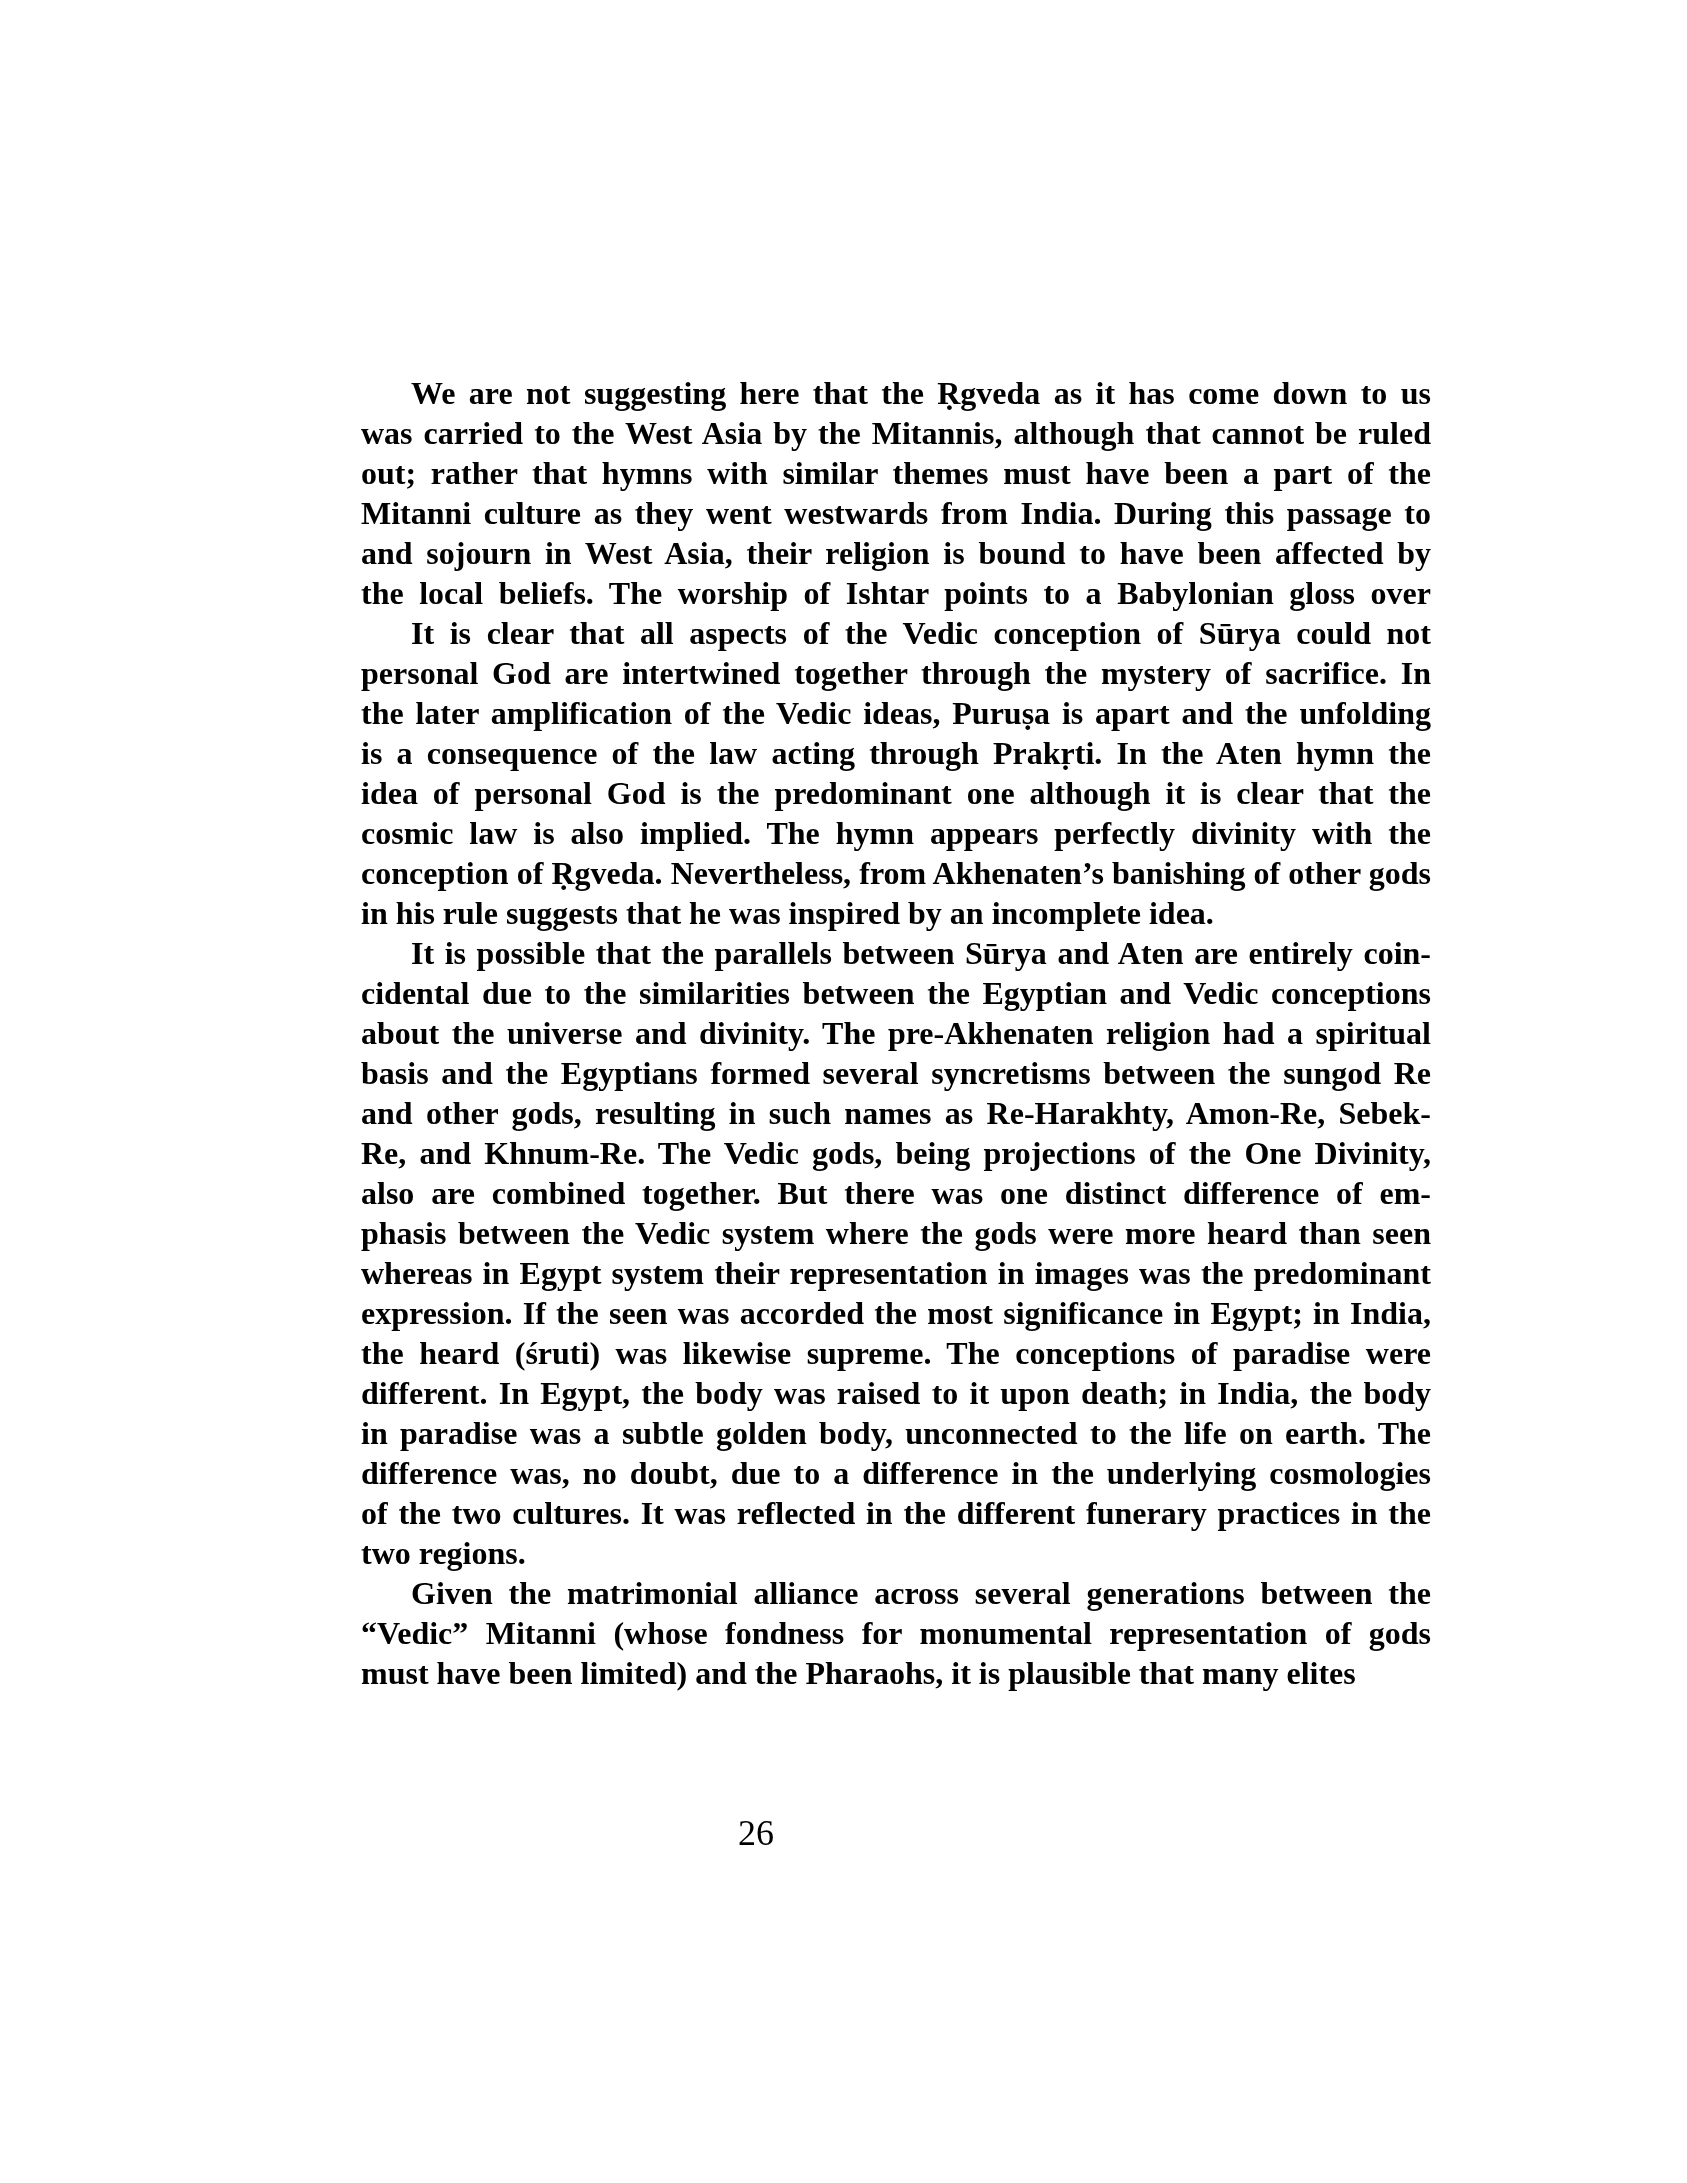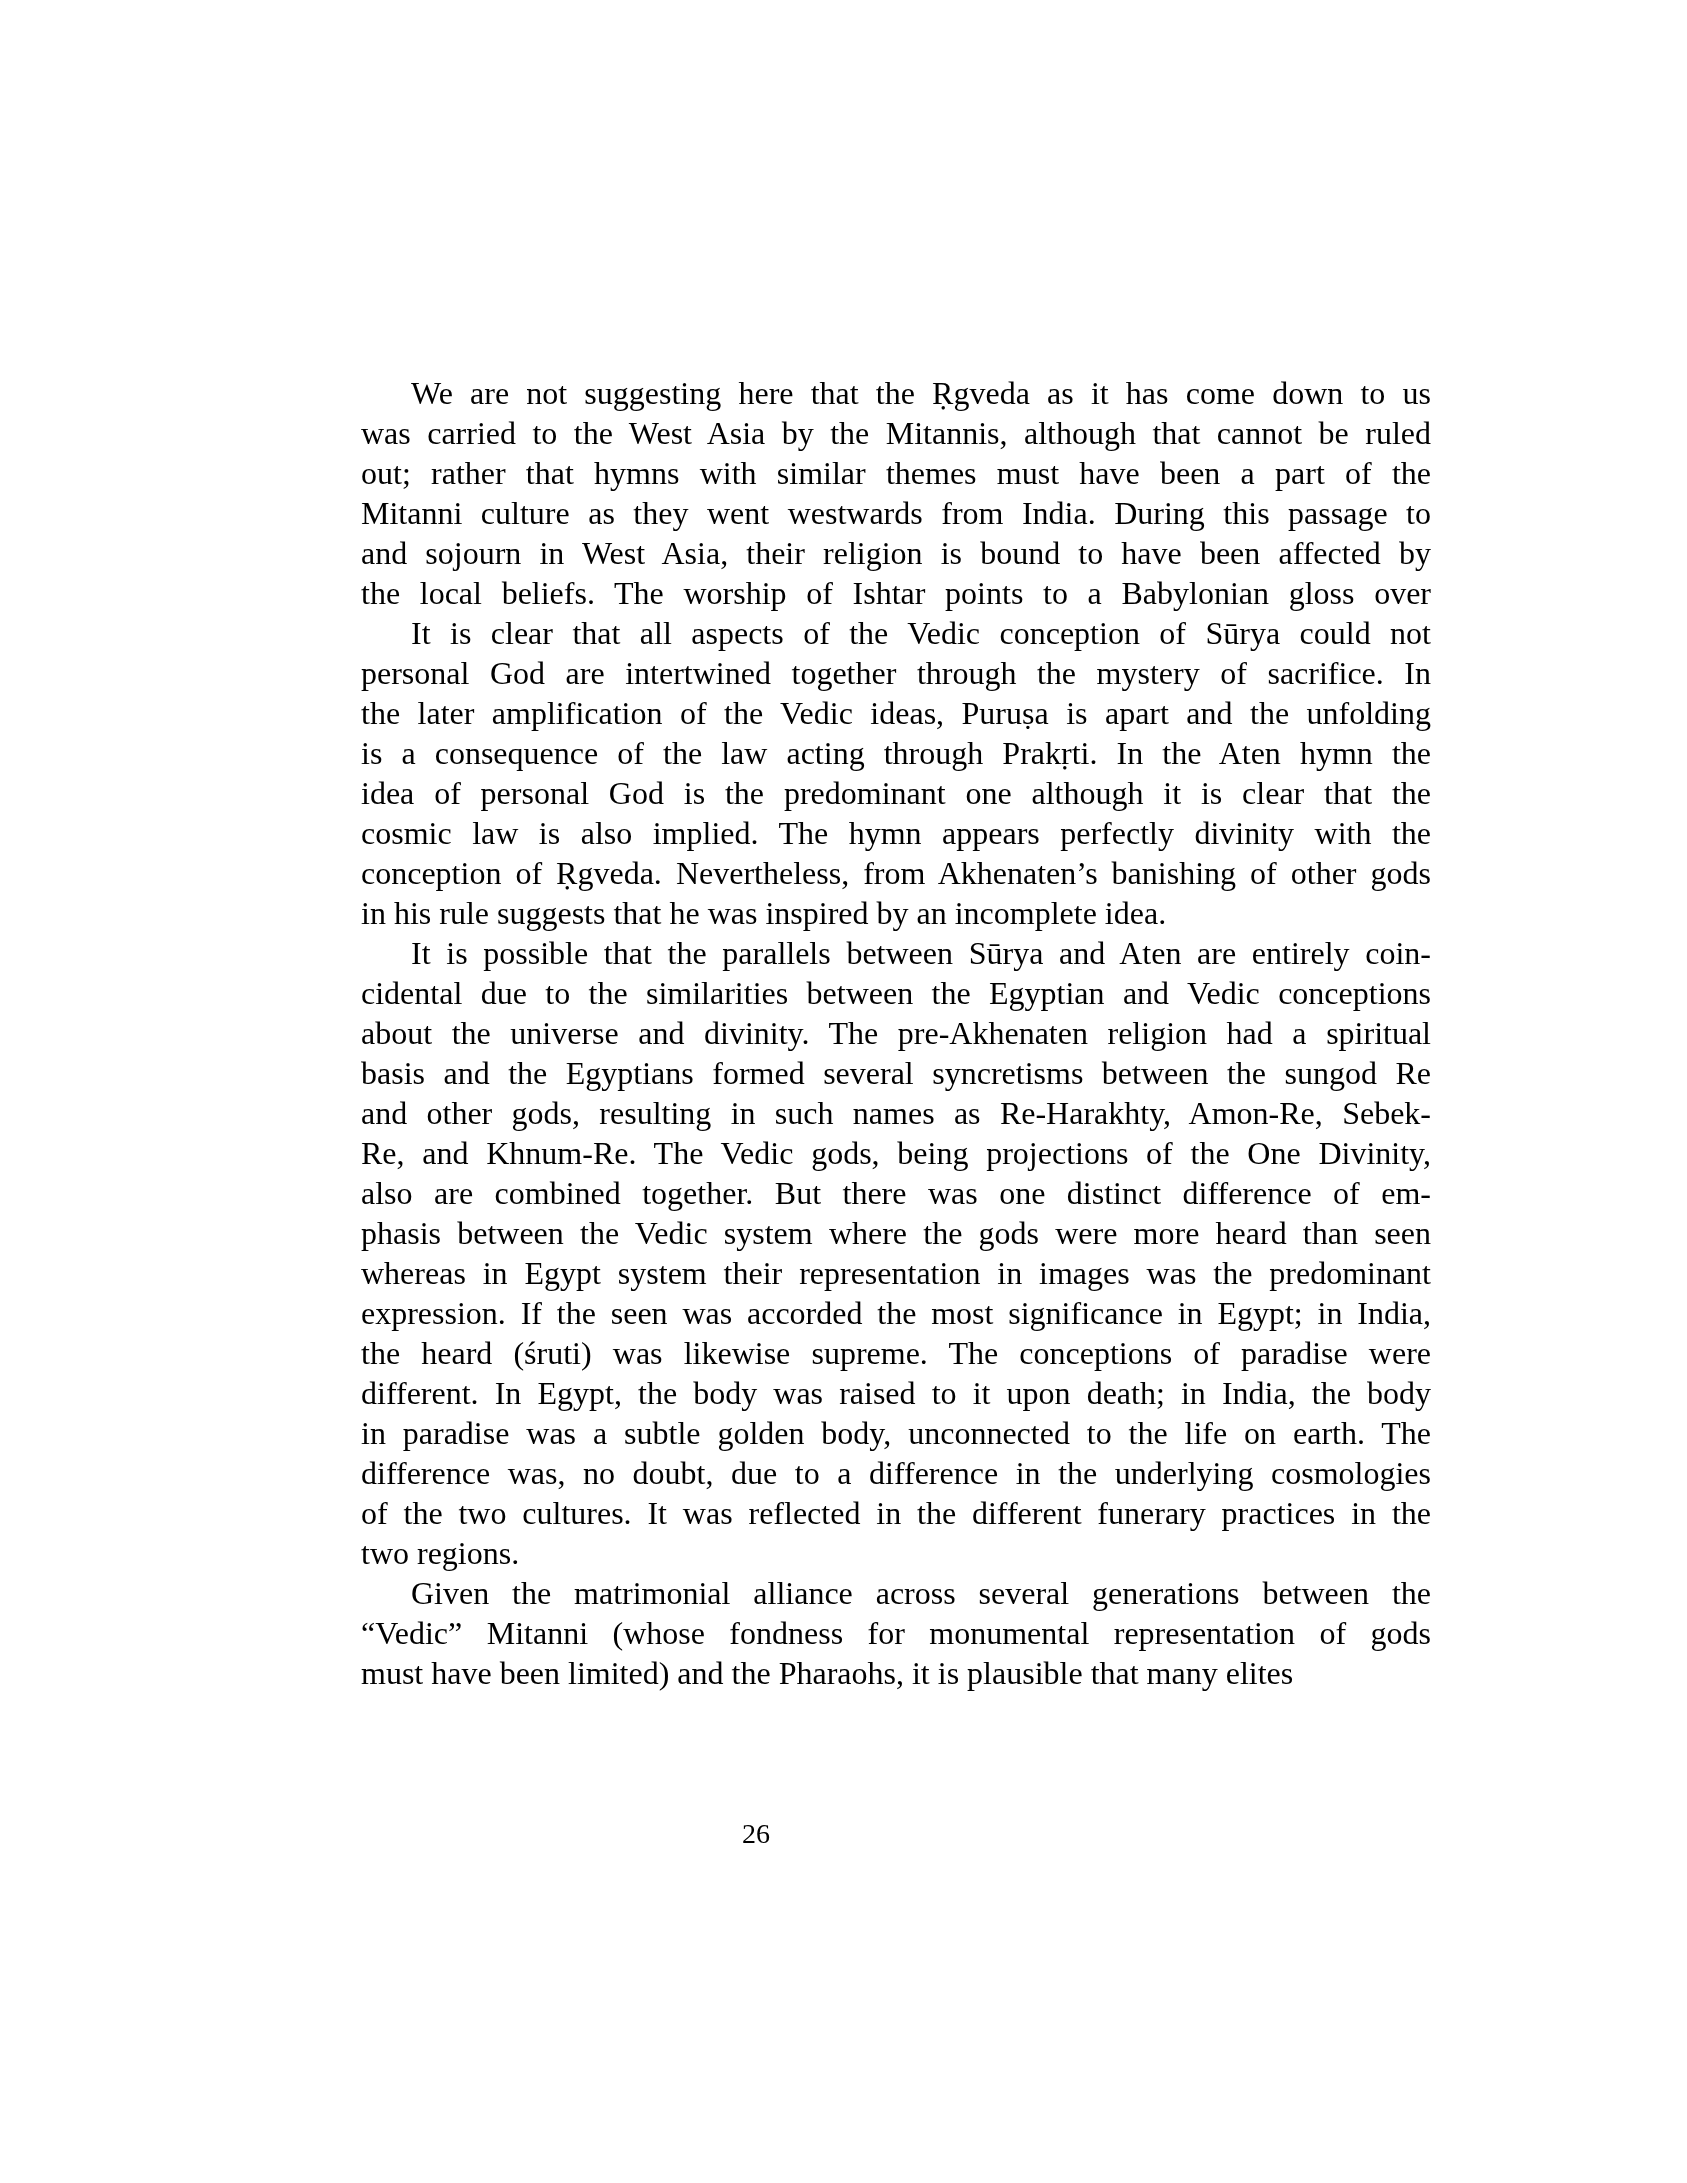--- a/index.html
+++ b/index.html
@@ -16,20 +16,21 @@
     font-family: "Liberation Serif", "DejaVu Serif", serif;
     overflow: hidden;
   }
   .textblock {
     position: absolute;
     left: 361px;
     top: 373px;
     width: 1070px;
     font-size: 32px;
     line-height: 40px;
+    font-weight: bold;
   }
   .para {
     margin: 0;
     padding: 0;
   }
   .line {
     text-align: justify;
     text-align-last: justify;
     white-space: normal;
   }
@@ -40,21 +41,21 @@
     text-align-last: left;
   }
   .line i {
     font-style: italic;
   }
   .pagenum {
     position: absolute;
     top: 1817px;
     left: 756px;
     transform: translateX(-50%);
-    font-size: 28px;
+    font-size: 36px;
     line-height: 33px;
   }
 </style>
 </head>
 <body>
 
 <div class="page">
 
   <div class="textblock">
 

